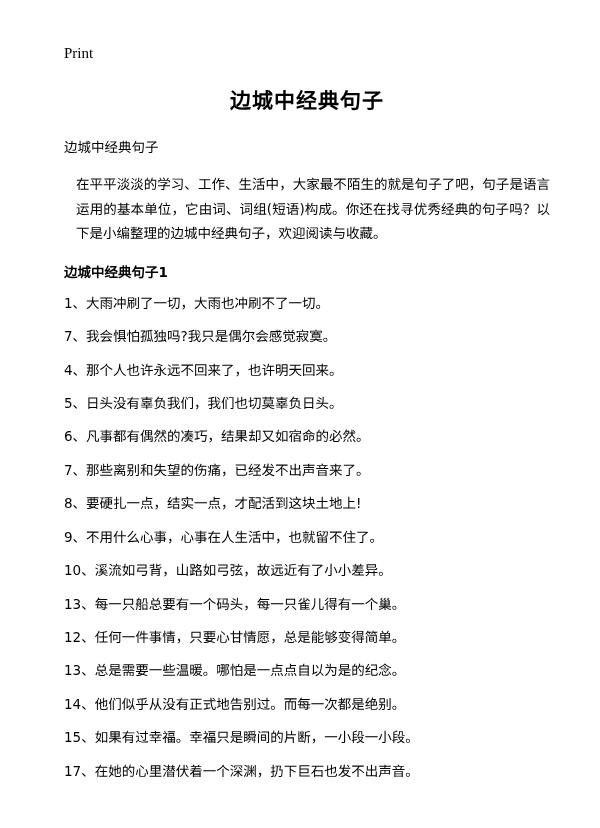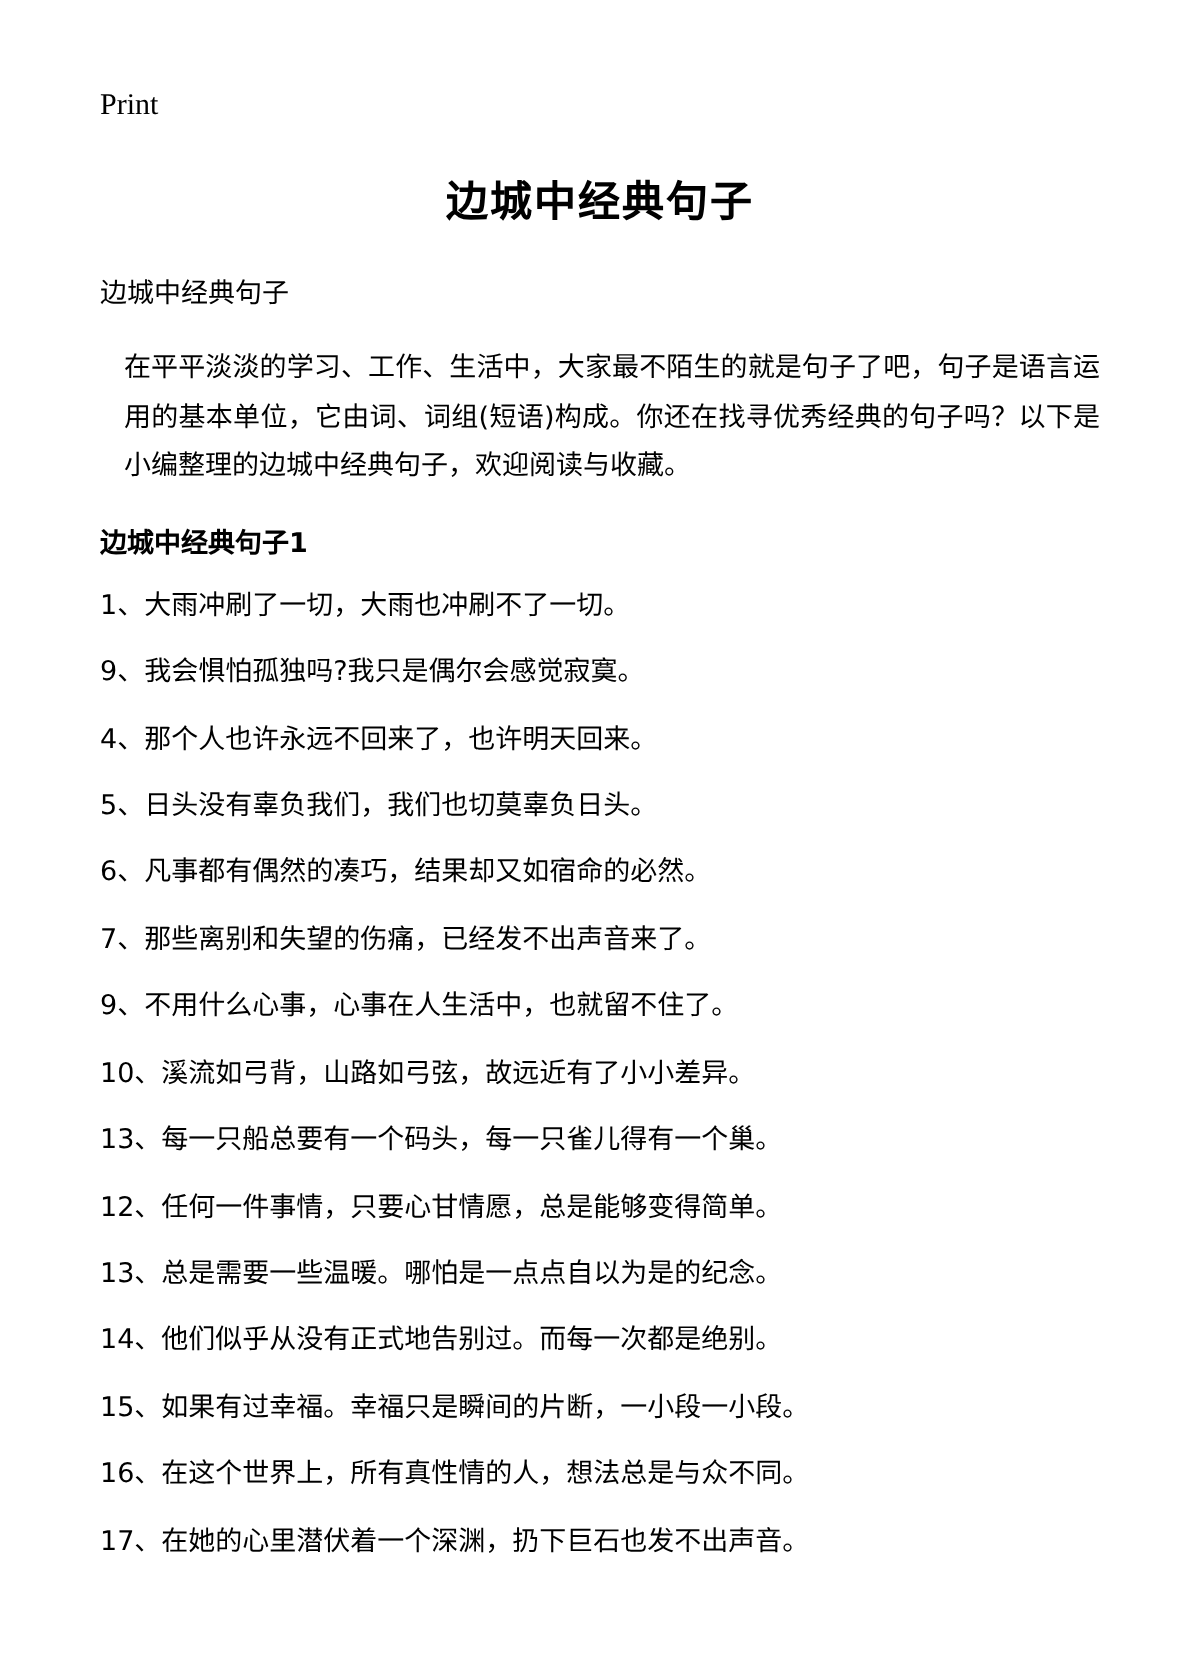--- a/index.html
+++ b/index.html
@@ -13,21 +13,21 @@
     height: 828px;
     font-family: "Liberation Serif", "DejaVu Serif", serif;
     color: #000000;
     overflow: hidden;
     position: relative;
   }
   .page {
     width: 600px;
     height: 828px;
     box-sizing: border-box;
-    padding: 44px 50px 0 50px;
+    padding: 44px 50px 0 64px;
     position: relative;
   }
   .print-link {
     font-family: "Liberation Serif", "DejaVu Serif", serif;
     font-size: 15px;
     color: #000000;
     text-decoration: none;
     display: inline-block;
     margin: 0 0 0 0;
     line-height: 1.2;
@@ -85,29 +85,29 @@
   <h1 class="doc-title">边城中经典句子</h1>
 
   <p class="subtitle">边城中经典句子</p>
 
   <p class="intro">在平平淡淡的学习、工作、生活中，大家最不陌生的就是句子了吧，句子是语言运用的基本单位，它由词、词组(短语)构成。你还在找寻优秀经典的句子吗？以下是小编整理的边城中经典句子，欢迎阅读与收藏。</p>
 
   <h2 class="section-heading">边城中经典句子1</h2>
 
   <ul class="item-list">
     <li class="item">1、大雨冲刷了一切，大雨也冲刷不了一切。</li>
-    <li class="item">9、我会惧怕孤独吗?我只是偶尔会感觉寂寞。</li>
+    <li class="item">7、我会惧怕孤独吗?我只是偶尔会感觉寂寞。</li>
     <li class="item">4、那个人也许永远不回来了，也许明天回来。</li>
     <li class="item">5、日头没有辜负我们，我们也切莫辜负日头。</li>
     <li class="item">6、凡事都有偶然的凑巧，结果却又如宿命的必然。</li>
     <li class="item">7、那些离别和失望的伤痛，已经发不出声音来了。</li>
+    <li class="item">8、要硬扎一点，结实一点，才配活到这块土地上!</li>
     <li class="item">9、不用什么心事，心事在人生活中，也就留不住了。</li>
     <li class="item">10、溪流如弓背，山路如弓弦，故远近有了小小差异。</li>
     <li class="item">13、每一只船总要有一个码头，每一只雀儿得有一个巢。</li>
     <li class="item">12、任何一件事情，只要心甘情愿，总是能够变得简单。</li>
     <li class="item">13、总是需要一些温暖。哪怕是一点点自以为是的纪念。</li>
     <li class="item">14、他们似乎从没有正式地告别过。而每一次都是绝别。</li>
     <li class="item">15、如果有过幸福。幸福只是瞬间的片断，一小段一小段。</li>
-    <li class="item">16、在这个世界上，所有真性情的人，想法总是与众不同。</li>
     <li class="item">17、在她的心里潜伏着一个深渊，扔下巨石也发不出声音。</li>
   </ul>
 
 </div>
 
 </body></html>

